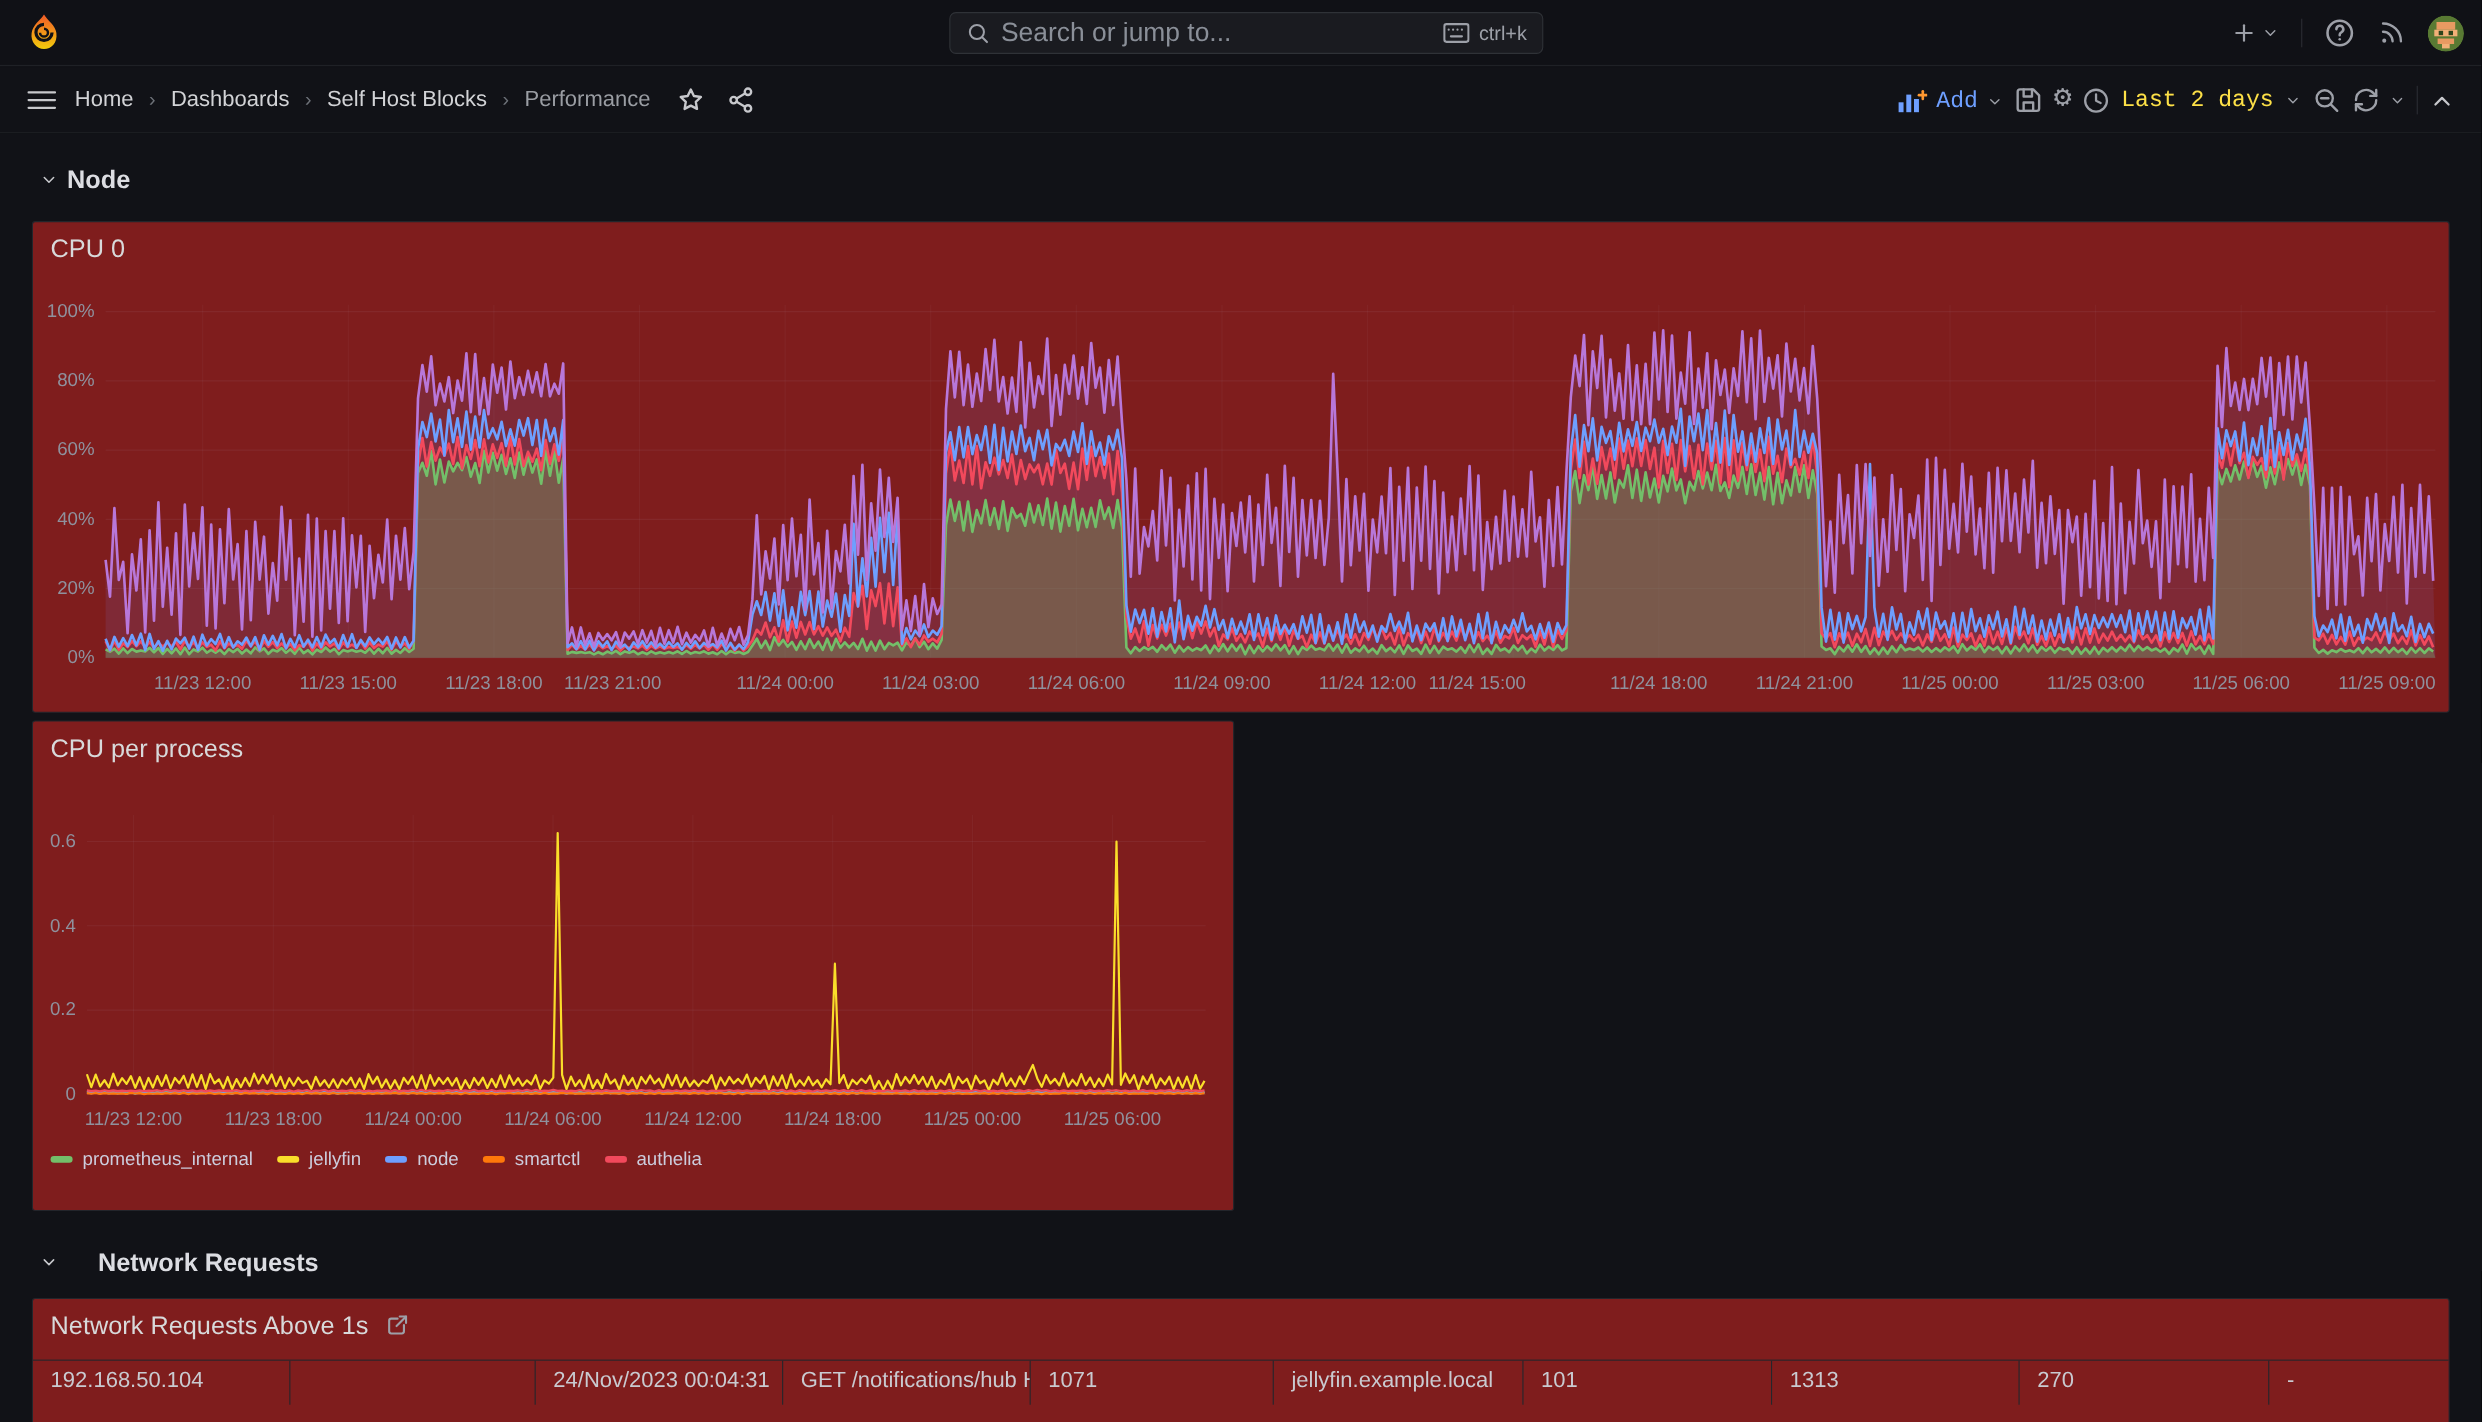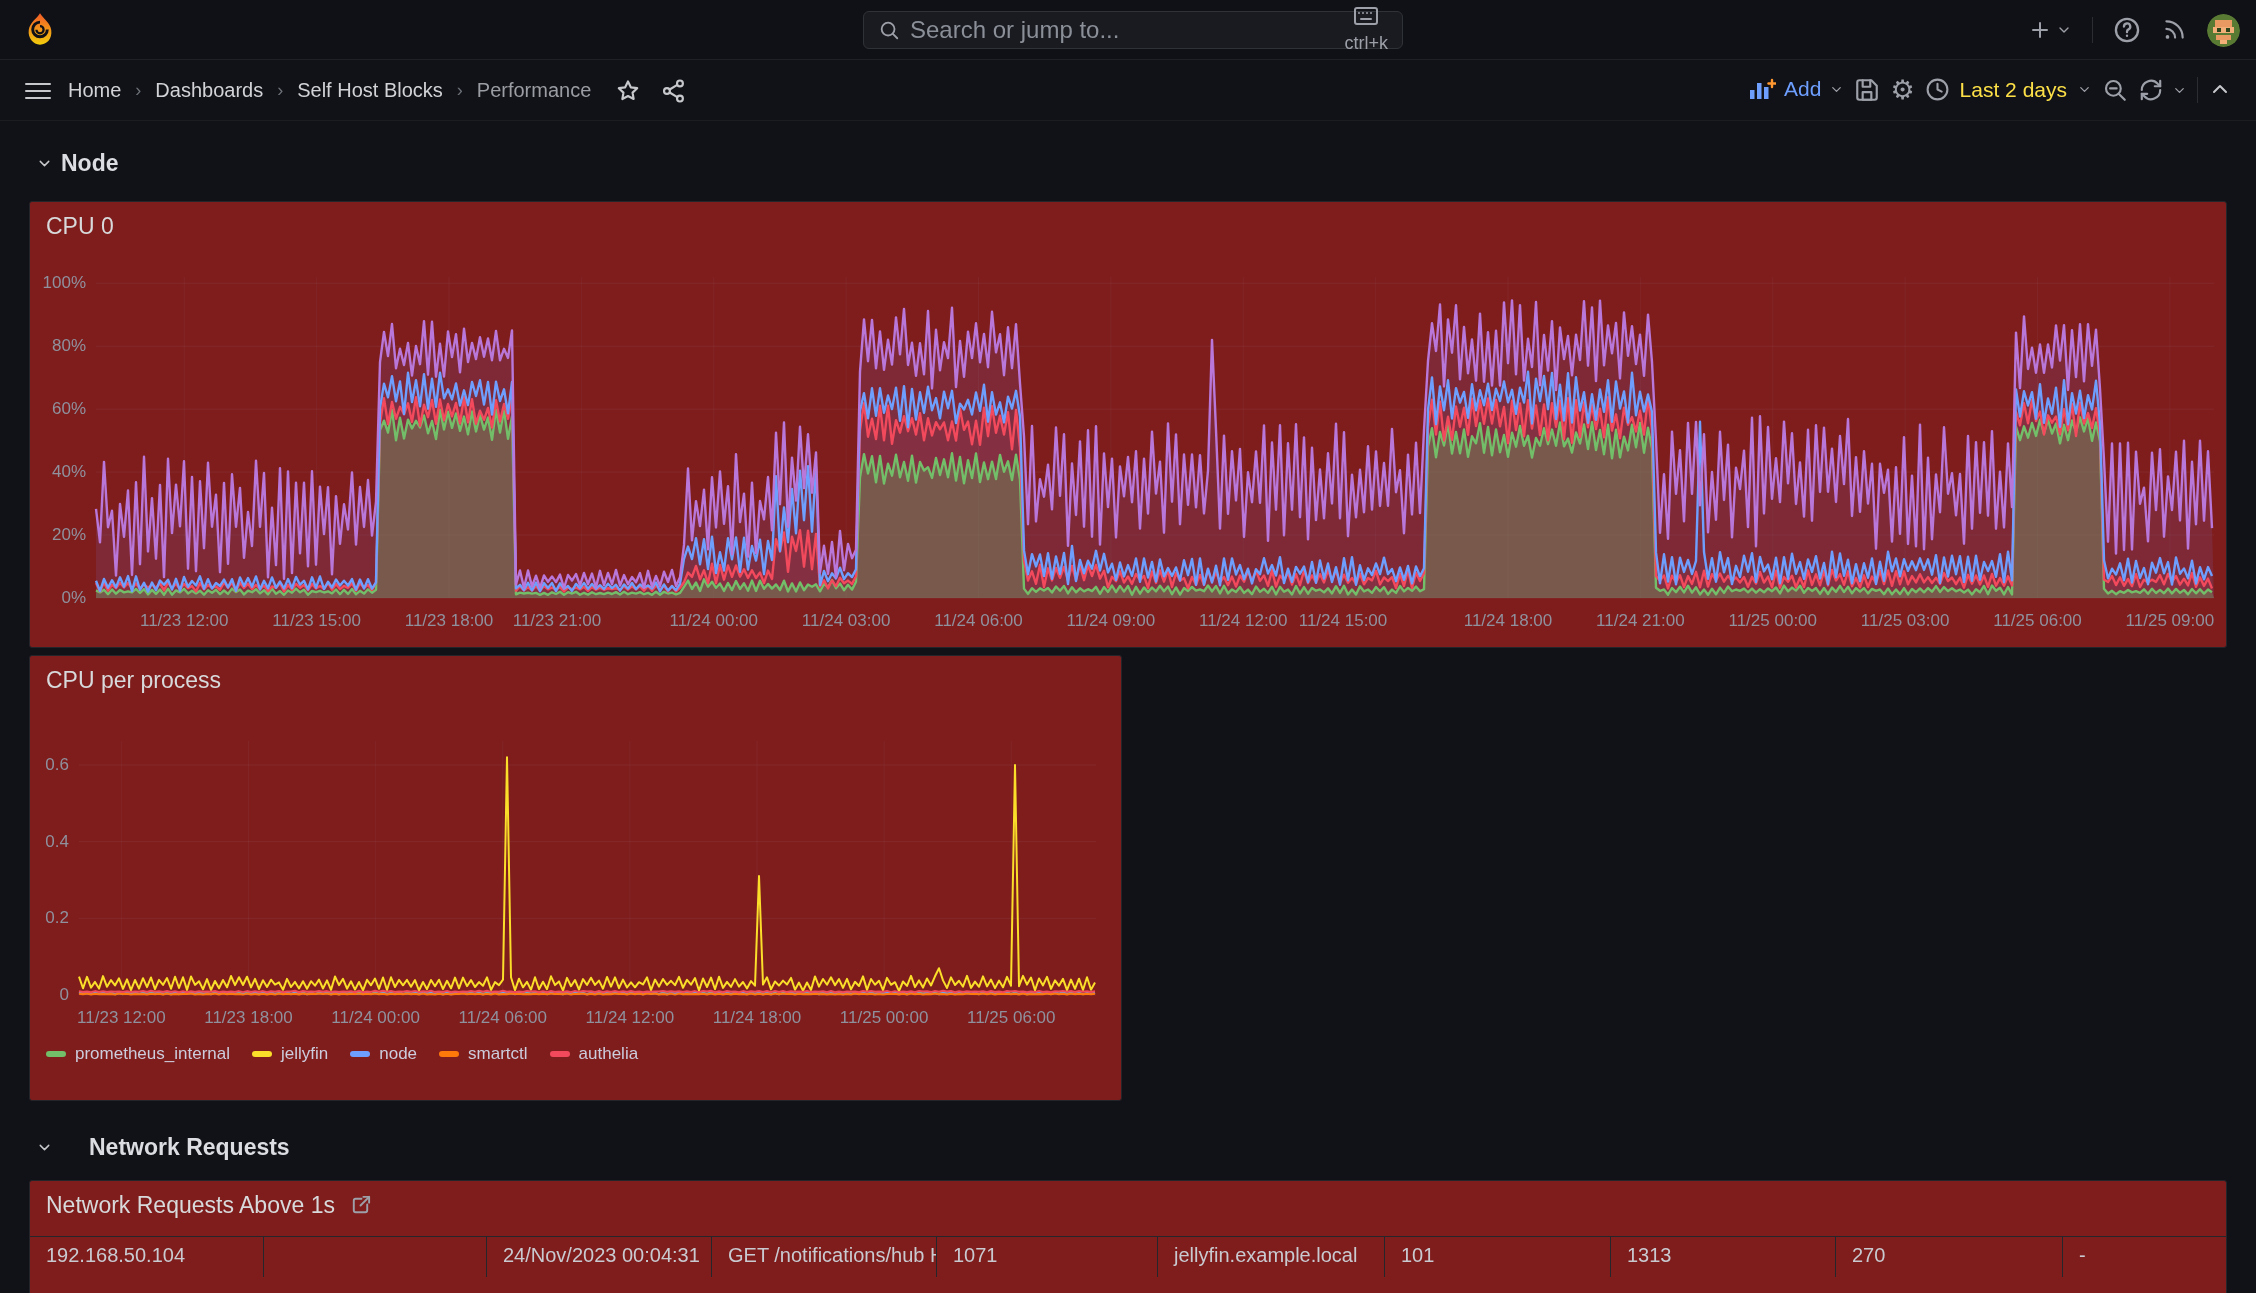--- a/index.html
+++ b/index.html
@@ -9,36 +9,36 @@
 
   
   .topnav { position:absolute; left:0; top:0; width:2256px; height:60px;
             background:#101116; border-bottom:1px solid #1f2126;
             display:flex; align-items:center; }
   .logo { position:absolute; left:22px; top:12px; width:36px; height:36px; }
   .search-box { position:absolute; left:863px; top:11px; width:540px; height:38px;
                 background:#1a1b20; border:1px solid #2f3237; border-radius:6px;
                 display:flex; align-items:center; padding:0 14px; gap:10px; }
   .search-box .ph { color:#8a8f98; font-size:24px; flex:1; }
-  .shortcut { display:flex; align-items:center; gap:8px; color:#9da0a8; font-size:18px;flex-direction:column; }
+  .shortcut { display:flex; align-items:center; gap:8px; color:#9da0a8; font-size:18px; }
   .nav-right { position:absolute; right:16px; top:0; height:60px; display:flex;
                align-items:center; gap:20px; }
   .vdiv { width:1px; height:26px; background:#2b2d33; }
   .icon { display:inline-flex; align-items:center; justify-content:center; }
   .avatar { width:33px; height:33px; border-radius:50%; overflow:hidden; }
 
   
   .toolbar { position:absolute; left:0; top:61px; width:2256px; height:60px;
              background:#111217; border-bottom:1px solid #1b1d21;
              display:flex; align-items:center; padding:0 24px; }
   .crumbs { display:flex; align-items:center; gap:14px; margin-left:16px; font-size:20px; }
   .crumb { color:#d2d3d6; cursor:pointer; }
   .crumb.current { color:#9a9da3; }
   .crumb-sep { color:#6d7178; font-size:18px; }
-  .tb-right { margin-left:auto; display:flex; align-items:flex-start; gap:10px; }
+  .tb-right { margin-left:auto; display:flex; align-items:flex-end; gap:10px;font-family:Liberation Mono, monospace; }
   .add-btn { display:flex; align-items:center; gap:8px; color:#6e9fff; font-size:21px; cursor:pointer; }
   .timepick { display:flex; align-items:center; gap:10px; color:#fde047; font-size:21px; cursor:pointer; }
   .gear-glyph { font-size:27px; color:#9da0a8; line-height:1; }
 
   
   .section-head { position:absolute; display:flex; align-items:center; gap:8px;
                   font-size:23px; font-weight:bold; color:#dcdde2; cursor:pointer; }
   .panel { position:absolute; background:#7f1d1d; border:1px solid #23252b; border-radius:3px; }
   .panel-title { position:absolute; left:16px; top:11px; font-size:23px; color:#d8d9da;
                  display:flex; align-items:center; gap:14px; z-index:3; }

